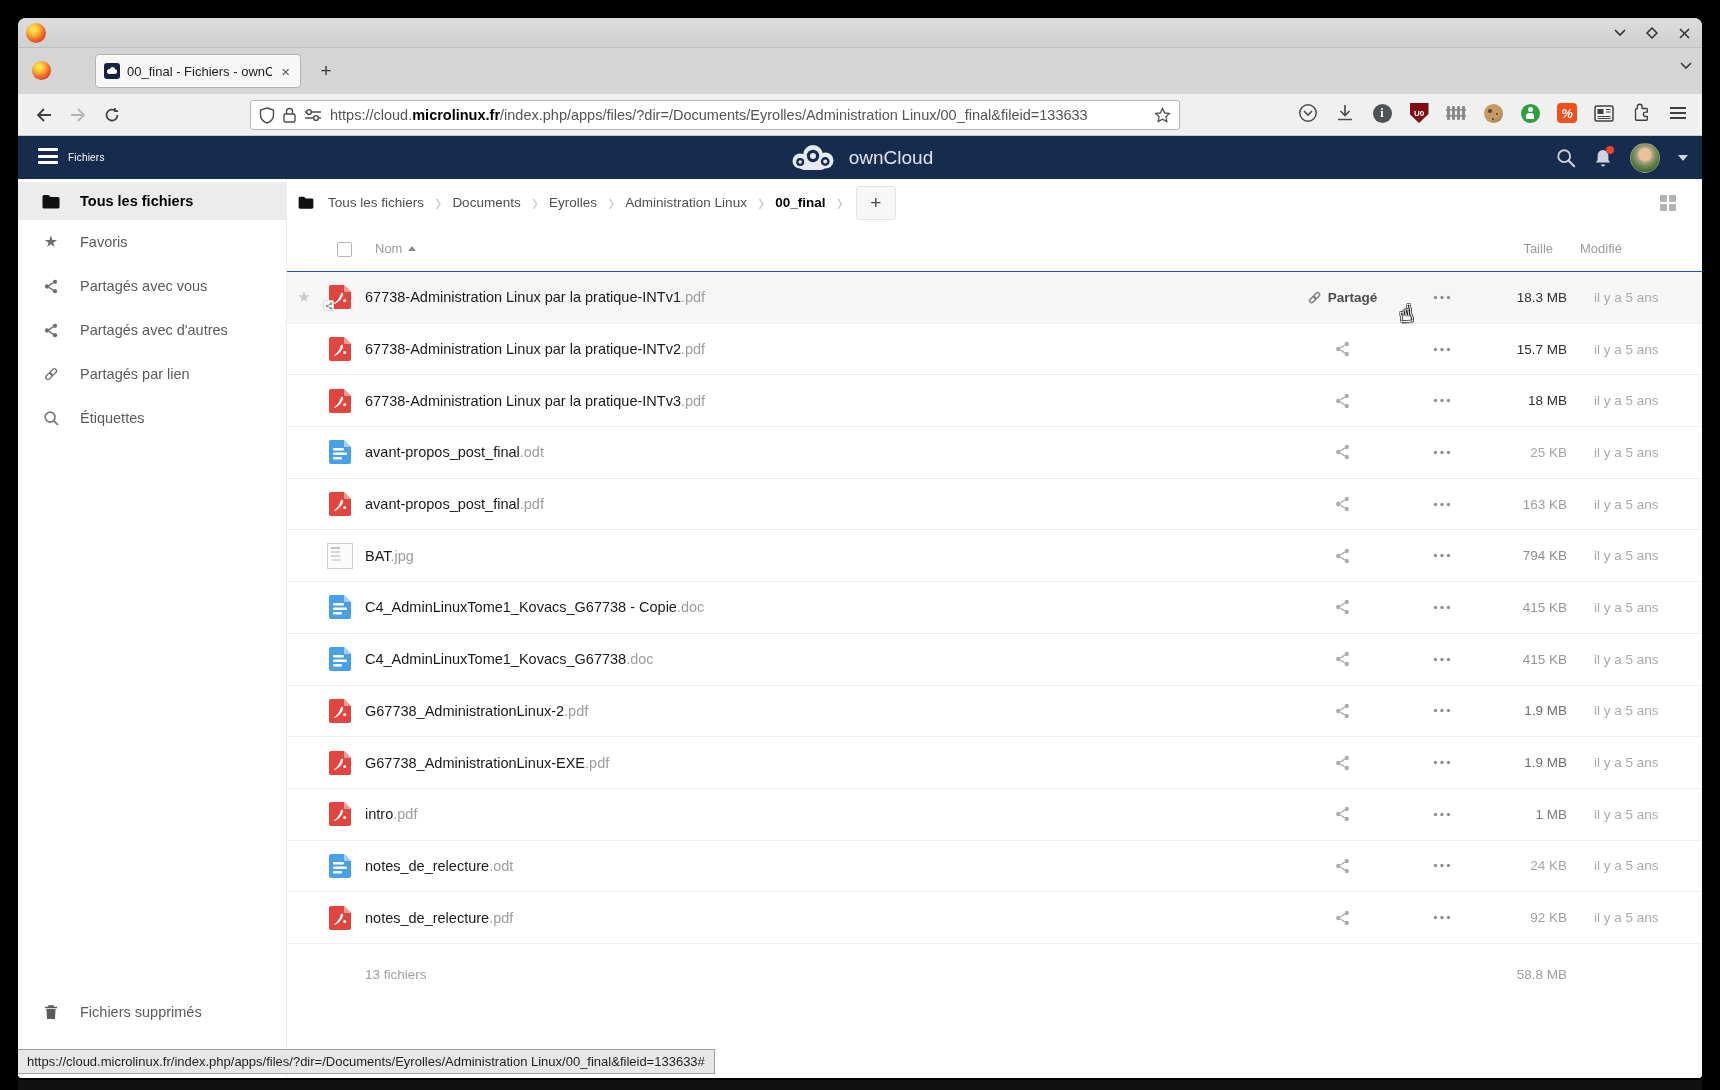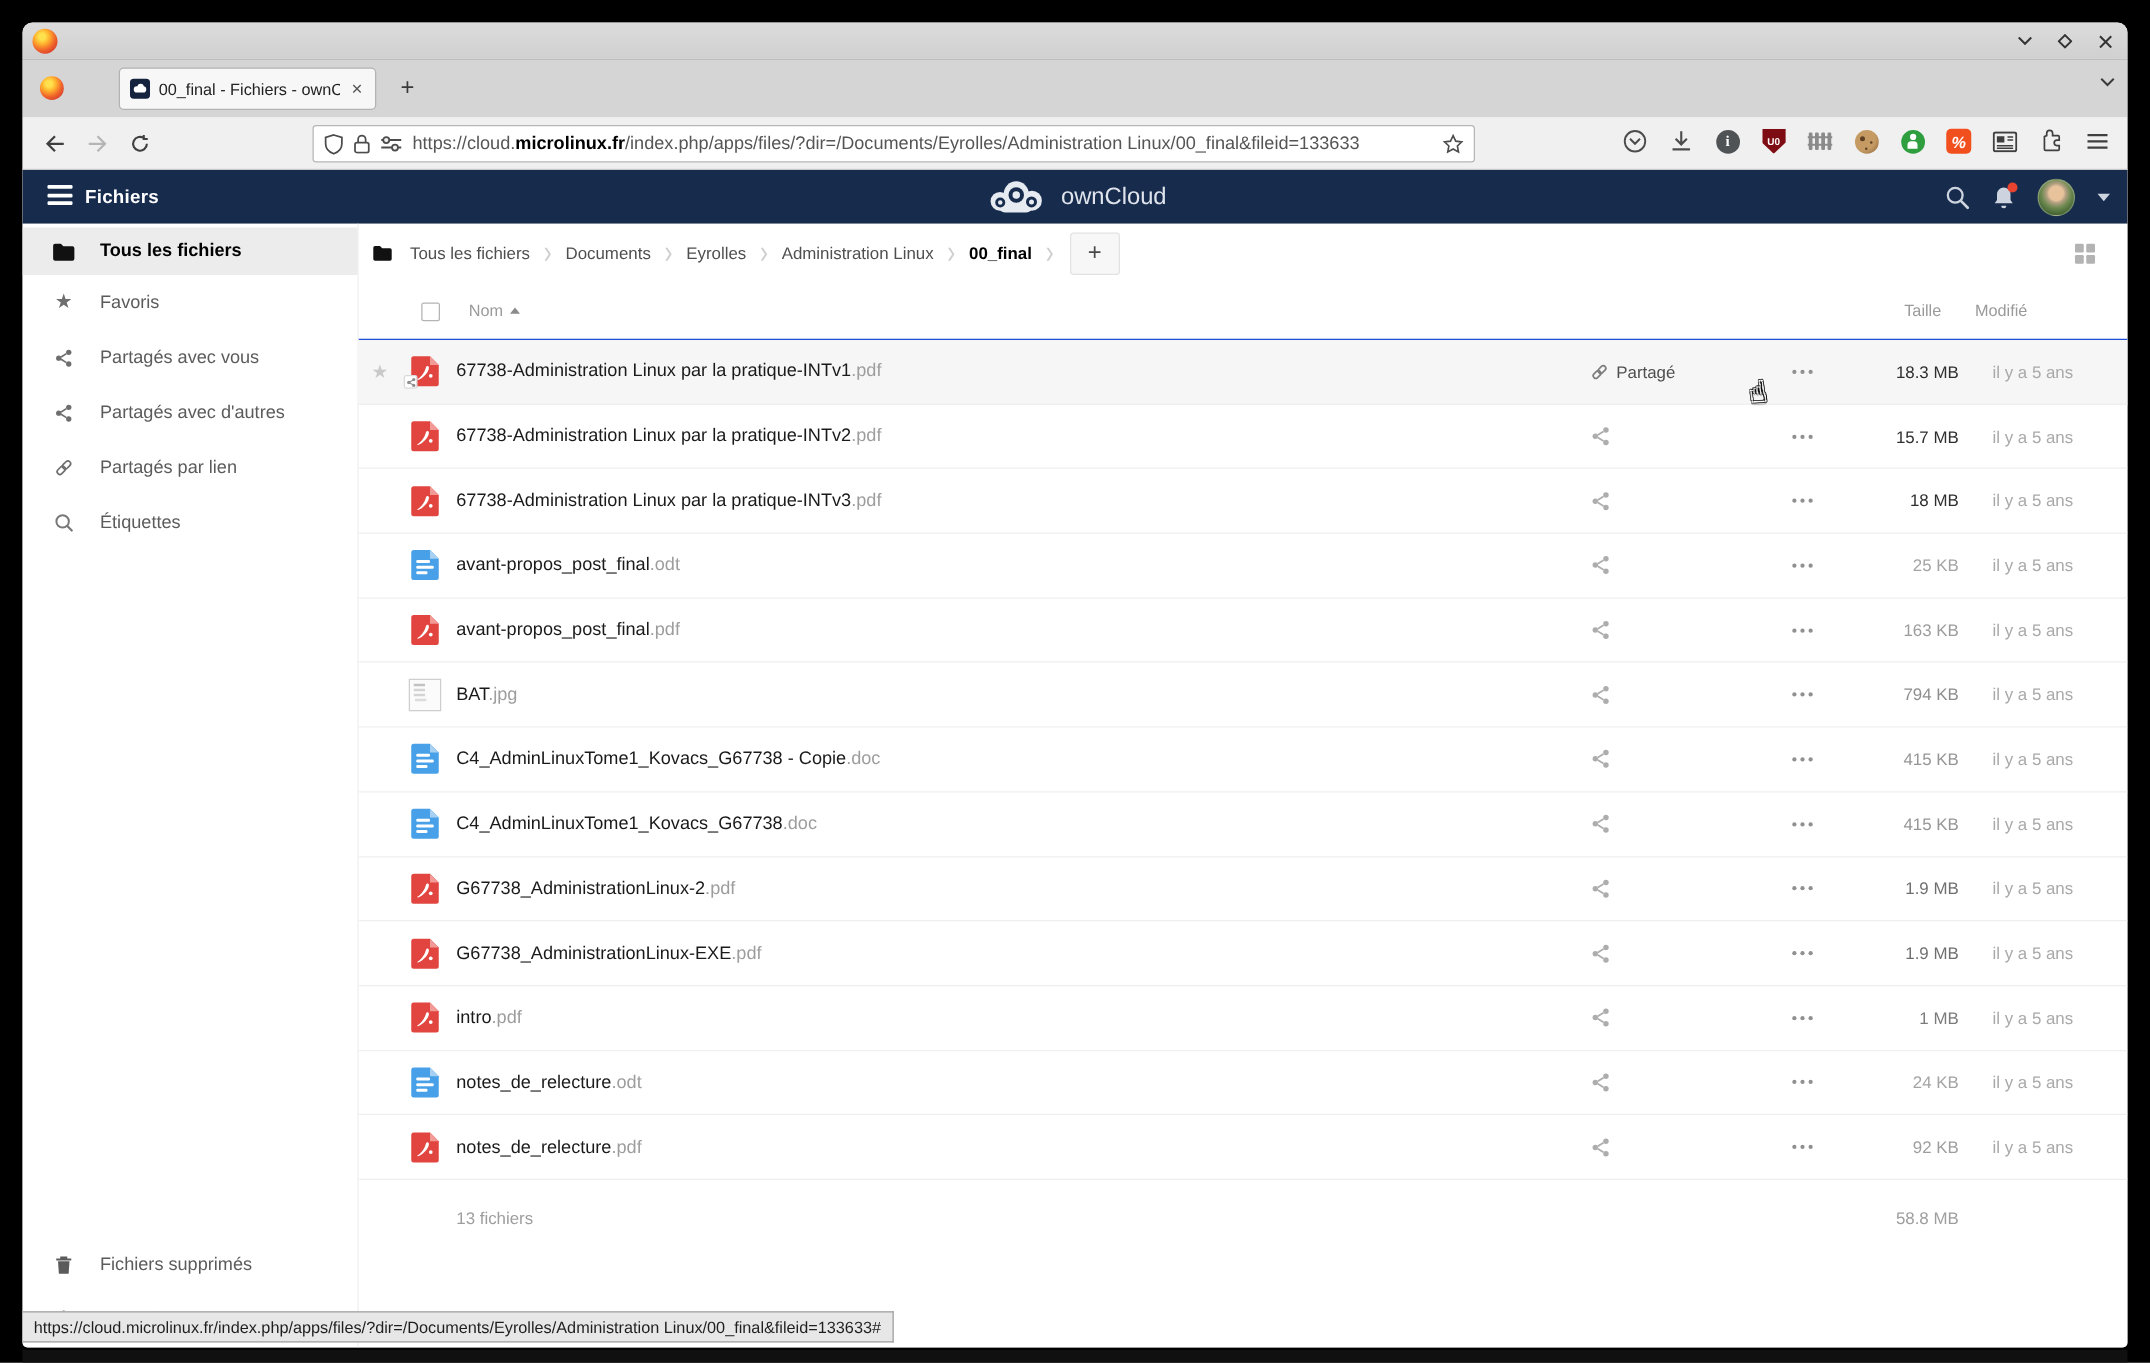--- a/index.html
+++ b/index.html
@@ -43,21 +43,21 @@
   .cookie::before { content:""; position:absolute; left:4px; top:5px; width:4px; height:4px; border-radius:50%; background:#5d4023; box-shadow:7px 3px 0 -1px #5d4023, 3px 8px 0 -1px #5d4023; }
   .greenball { width:19px; height:19px; border-radius:50%; background:#2e9e3f; position:relative; }
   .greenball::before { content:""; position:absolute; left:7px; top:3px; width:5px; height:5px; border-radius:50%; background:#fff; }
   .greenball::after { content:""; position:absolute; left:5.5px; top:9px; width:8px; height:6px; border-radius:3px 3px 0 0; background:#fff; }
   .orangebox { width:20px; height:20px; border-radius:4px; background:#f14f1e; color:#fff; font-size:13px; font-weight:700; display:flex; align-items:center; justify-content:center; font-style:italic; }
 
   
   .oc-header { position:relative; height:43px; background:#172b4d; display:flex; align-items:center; color:#fff; }
   .oc-burger { position:absolute; left:20px; top:12px; width:20px; height:18px; }
   .oc-burger span { display:block; height:3px; background:#fff; margin-bottom:3.5px; border-radius:1px; }
-  .oc-appname { position:absolute; left:50px; font-size:15px; color:#fff; letter-spacing:.2px;font-weight:bold; }
+  .oc-appname { position:absolute; left:50px; font-size:10px; color:#fff; letter-spacing:.2px; }
   .oc-brand { position:absolute; left:0; right:0; display:flex; align-items:center; justify-content:center; gap:10px; pointer-events:none; }
   .oc-brand-text { font-size:19px; font-weight:400; color:#dfe4ec; }
   .oc-header-right { position:absolute; right:14px; display:flex; align-items:center; gap:18px; }
   .oc-bell { position:relative; }
   .oc-bell .dot { position:absolute; right:-2px; top:-2px; width:8px; height:8px; border-radius:50%; background:#e8442f; }
   .oc-avatar { width:30px; height:30px; border-radius:50%; background:radial-gradient(circle at 50% 38%, #e7c29a 0 26%, #b5a184 34%, #6f8a52 52%, #41622f 78%, #2c4a22 100%); border:1px solid rgba(255,255,255,.25); }
   .oc-caret { width:0; height:0; border-left:5px solid transparent; border-right:5px solid transparent; border-top:6px solid #cdd4df; }
 
   
   .oc-body { position:absolute; top:161px; bottom:0; left:0; right:0; display:flex; }
@@ -89,21 +89,21 @@
   .th-mod { position:absolute; left:1293px; font-size:13px; color:#9a9a9a; }
 
   .rows { }
   .frow { position:relative; height:51.7px; border-bottom:1px solid #efefef; display:flex; align-items:center; }
   .frow.hovered { background:#f6f6f6; }
   .col-star { flex:0 0 34px; text-align:center; color:#c9c9c9; font-size:15px; visibility:hidden; }
   .col-icon { flex:0 0 44px; display:flex; align-items:center; justify-content:flex-start; padding-left:6px; position:relative; }
   .share-overlay { position:absolute; left:2px; bottom:-1px; width:11px; height:11px; background:#fff; border:1px solid #dadada; border-radius:2px; display:flex; align-items:center; justify-content:center; }
   .col-name { flex:1; font-size:14.5px; color:#1a1a1a; white-space:nowrap; overflow:hidden; }
   .fext { color:#9d9d9d; }
-  .col-shared { flex:0 0 140px; display:flex; align-items:center; justify-content:flex-start; gap:6px; font-size:13.5px; color:#4e4e4e; }
+  .col-shared { flex:0 0 140px; display:flex; align-items:center; justify-content:center; gap:6px; font-size:13.5px; color:#4e4e4e;font-weight:bold; }
   .col-more { flex:0 0 60px; display:flex; align-items:center; justify-content:center; }
   .col-size { flex:0 0 95px; text-align:right; font-size:13.5px; }
   .col-mod { flex:0 0 135px; padding-left:27px; font-size:13.5px; color:#a9a9a9; }
   .thumb { width:26px; height:26px; background:#fbfbfb; border:1px solid #cfcfcf; position:relative; }
   .thumb::before { content:""; position:absolute; left:3px; top:3px; width:9px; height:2px; background:#c2c2c2; box-shadow:0 4px 0 #d4d4d4, 0 8px 0 #d4d4d4, 1px 12px 0 #dcdcdc; }
   .summary { display:flex; align-items:center; height:62px; font-size:13.5px; color:#9e9e9e; }
   .sum-count { flex:1; padding-left:78px; }
   .sum-size { flex:0 0 95px; margin-left:auto; text-align:right; }
   .sum-spacer { flex:0 0 135px; }
 

